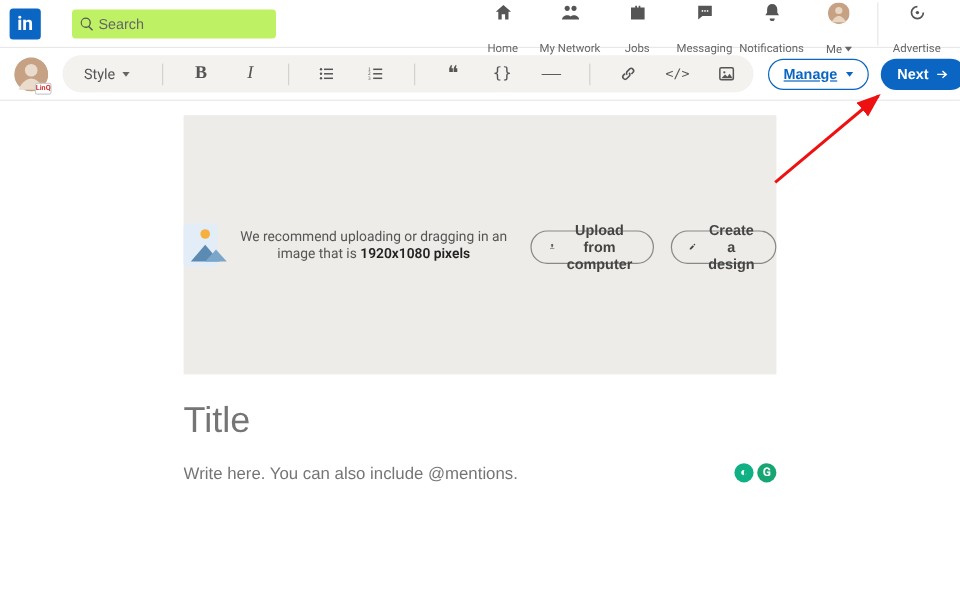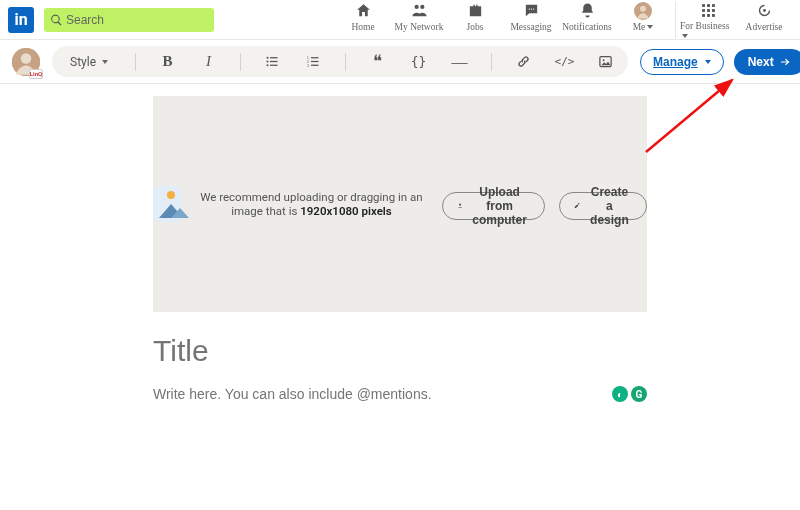--- a/index.html
+++ b/index.html
@@ -11,21 +11,21 @@
       height: 510px;
       overflow: hidden;
       position: relative;
     }
     .topbar {
       display: flex;
       align-items: center;
       height: 40px;
       padding: 0 8px;
       border-bottom: 1px solid #e8e8e8;
-      gap: 4px;
+      gap: 20px;
     }
     .logo {
       width: 26px; height: 26px;
       background: #0a66c2;
       color: #fff;
       display:flex; align-items:center; justify-content:center;
       font-weight:700; font-size:16px;
       border-radius:3px;
       flex: 0 0 auto;
     }
@@ -52,21 +52,21 @@
     .nav-items { display:flex; align-items:flex-start; gap:0; }
     .nav-item {
       display:flex; flex-direction:column; align-items:center; justify-content:flex-start;
       width:56px; height:40px;
       font-size:9.5px; color:#666;
       cursor:pointer;
     }
     .nav-item .nicon { height:18px; display:flex; align-items:center; justify-content:center; margin-top:2px;}
     .nav-item .nicon svg { width:17px; height:17px; fill:#555; }
     .nav-item.avatar .nicon svg { width:18px; height:18px; }
-    .nav-item .nlabel { margin-top:2px;font-family:Liberation Serif, serif; }
+    .nav-item .nlabel { margin-top:16px; }
     .nav-div { width:1px; height:36px; background:#e6e6e6; margin:2px 4px; }
     .caret-down { display:inline-block; margin-left:2px; border-left:3px solid transparent; border-right:3px solid transparent; border-top:4px solid #666; vertical-align:middle;}
 
     .toolbar-row {
       display:flex; align-items:center;
       height:44px;
       padding: 6px 12px;
       border-bottom: 1px solid #e8e8e8;
       gap:12px;
     }
@@ -213,36 +213,20 @@
       <span class="nicon">
           <svg viewBox="0 0 24 24">
             <circle cx="12" cy="12" r="12" fill="#c7a184"></circle>
             <circle cx="12" cy="9" r="4" fill="#e8d6c3"></circle>
             <path d="M4 22c2-5 6-7 8-7s6 2 8 7z" fill="#e8d6c3"></path>
           </svg>
         </span>
       <span class="nlabel"><span>Me</span><span class="caret-down"></span></span>
     </div>
     <div class="nav-div"></div>
-    <div class="nav-item">
-      <span class="nicon">
-          <svg viewBox="0 0 24 24">
-            <rect x="3" y="3" width="4" height="4"></rect>
-            <rect x="10" y="3" width="4" height="4"></rect>
-            <rect x="17" y="3" width="4" height="4"></rect>
-            <rect x="3" y="10" width="4" height="4"></rect>
-            <rect x="10" y="10" width="4" height="4"></rect>
-            <rect x="17" y="10" width="4" height="4"></rect>
-            <rect x="3" y="17" width="4" height="4"></rect>
-            <rect x="10" y="17" width="4" height="4"></rect>
-            <rect x="17" y="17" width="4" height="4"></rect>
-          </svg>
-        </span>
-      <span class="nlabel"><span>For Business</span><span class="caret-down"></span></span>
-    </div>
     <div class="nav-item">
       <span class="nicon">
           <svg viewBox="0 0 24 24">
             <path d="M12 4a8 8 0 108 8h-2a6 6 0 11-6-6z"></path>
             <circle cx="12" cy="12" r="2"></circle>
           </svg>
         </span>
       <span class="nlabel">Advertise</span>
     </div>
   </div>

